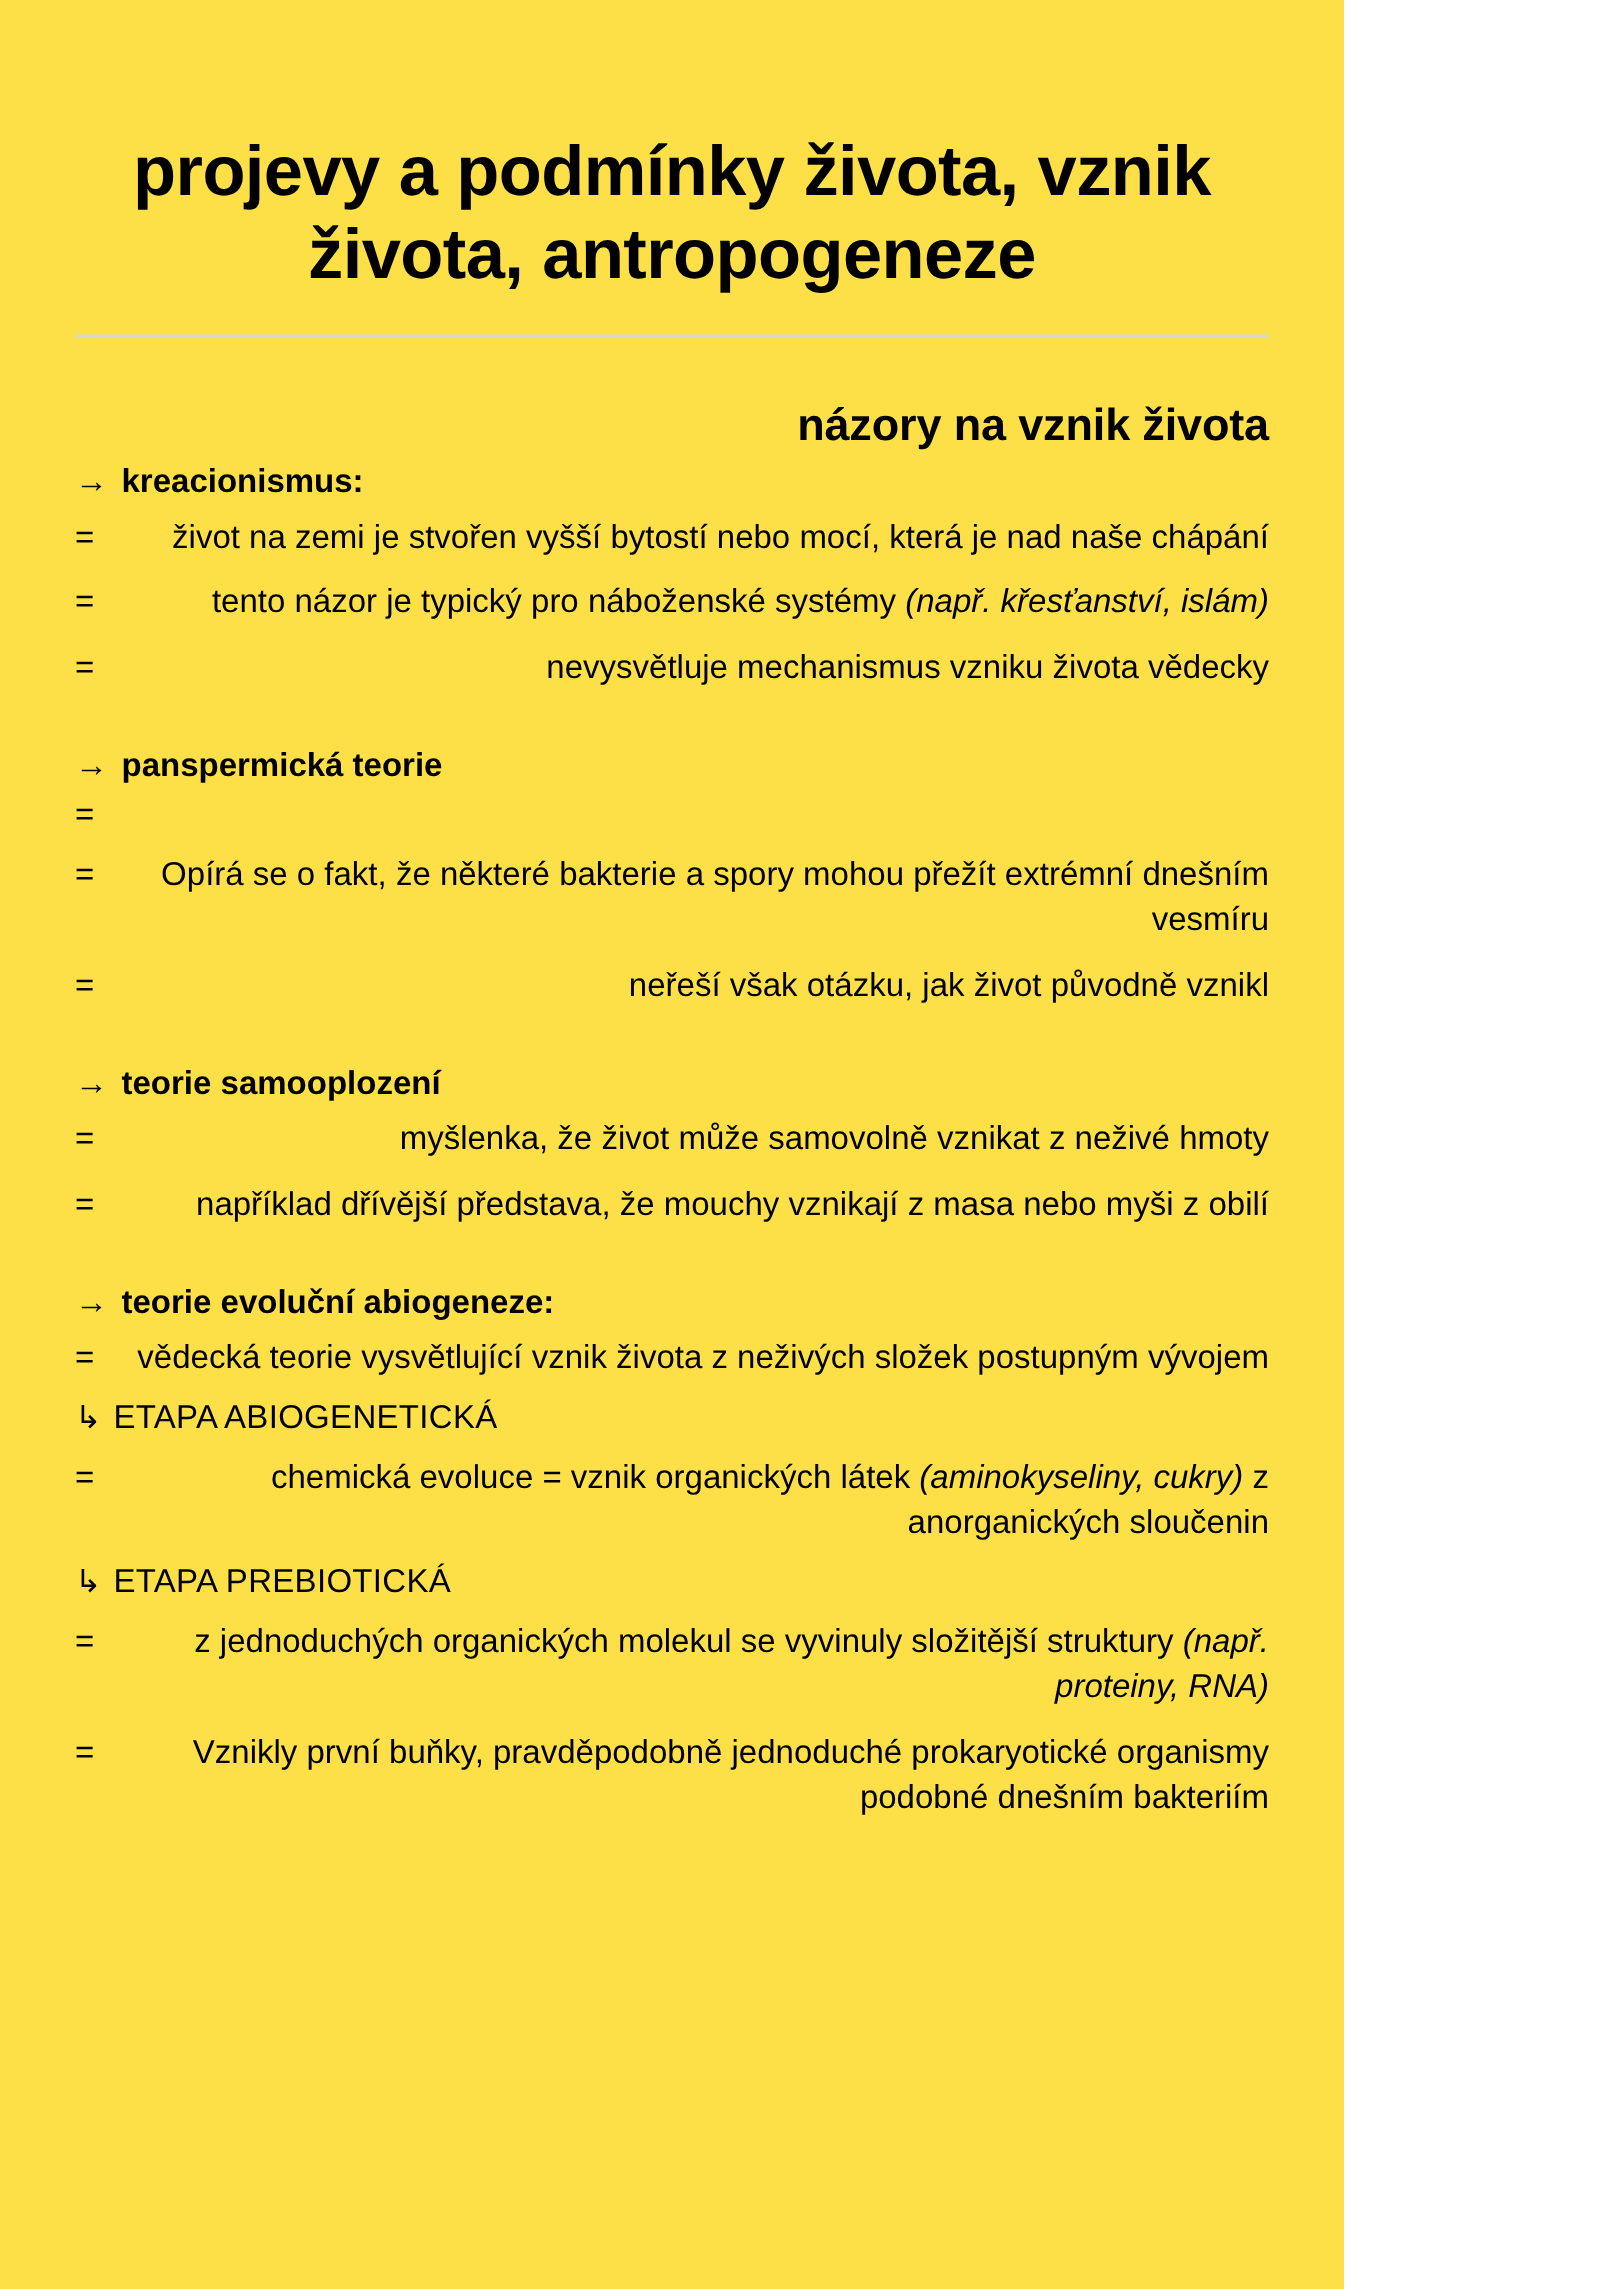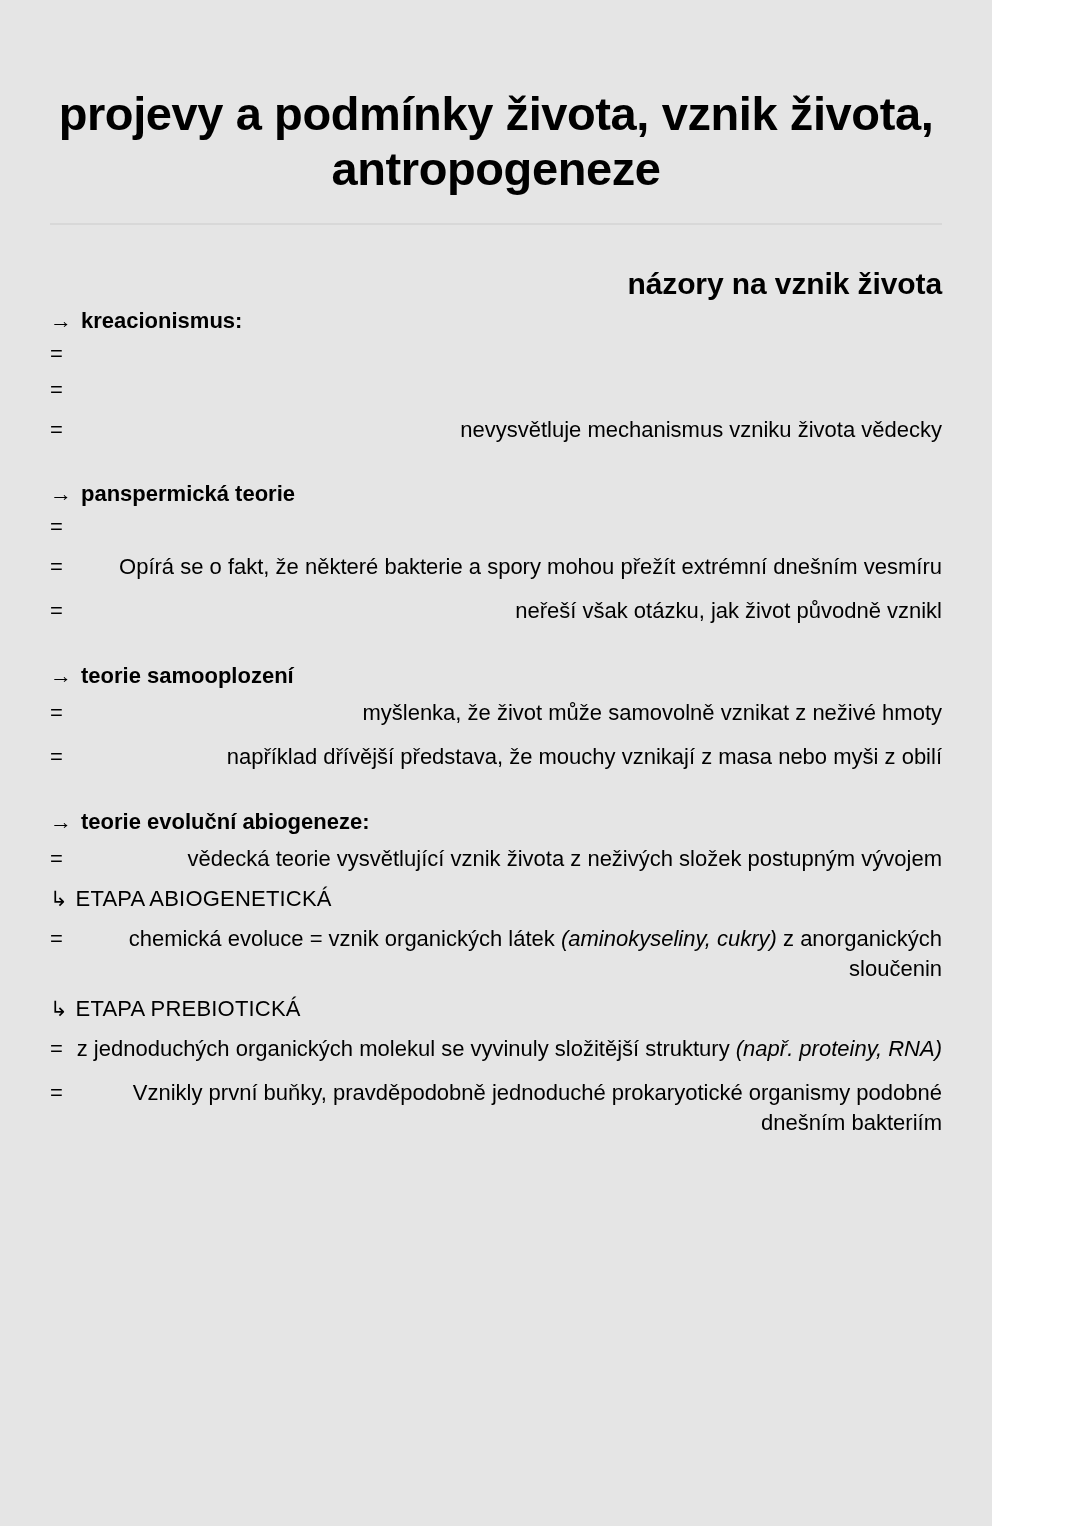--- a/index.html
+++ b/index.html
@@ -2,23 +2,23 @@
 <html lang="cs"><head>
 <meta charset="utf-8">
 <style>
   html, body {
     margin: 0;
     padding: 0;
     background: #ffffff;
   }
   .page {
     position: relative;
-    width: 992px;
+    width: 896px;
     height: 1526px;
-    background: #e5e5e5;
+    background: #fde047;
     box-sizing: border-box;
     padding: 0;
     overflow: hidden;
     font-family: "Liberation Sans", sans-serif;
     color: #000000;
     -webkit-font-smoothing: antialiased;
   }
   .inner {
     padding: 0 50px 0 50px;
   }
@@ -128,24 +128,26 @@
       <h2 class="section-title">názory na vznik života</h2>
 
       <div>
         <div class="sub-head">
           <span class="arrow">→</span>
           <span>kreacionismus:</span>
         </div>
 
         <p class="line">
           <span class="marker">=</span>
-        </p>
-
-        <p class="line">
-          <span class="marker">=</span>
+          <span class="txt"><span>život na zemi je stvořen vyšší bytostí nebo mocí, která je nad naše chápání</span><i></i><span></span></span>
+        </p>
+
+        <p class="line">
+          <span class="marker">=</span>
+          <span class="txt"><span>tento názor je typický pro náboženské systémy </span><i>(např. křesťanství, islám)</i><span></span></span>
         </p>
 
         <p class="line">
           <span class="marker">=</span>
           <span class="txt"><span>nevysvětluje mechanismus vzniku života vědecky</span><i></i><span></span></span>
         </p>
       </div>
 
       <div class="gap"></div>
 

